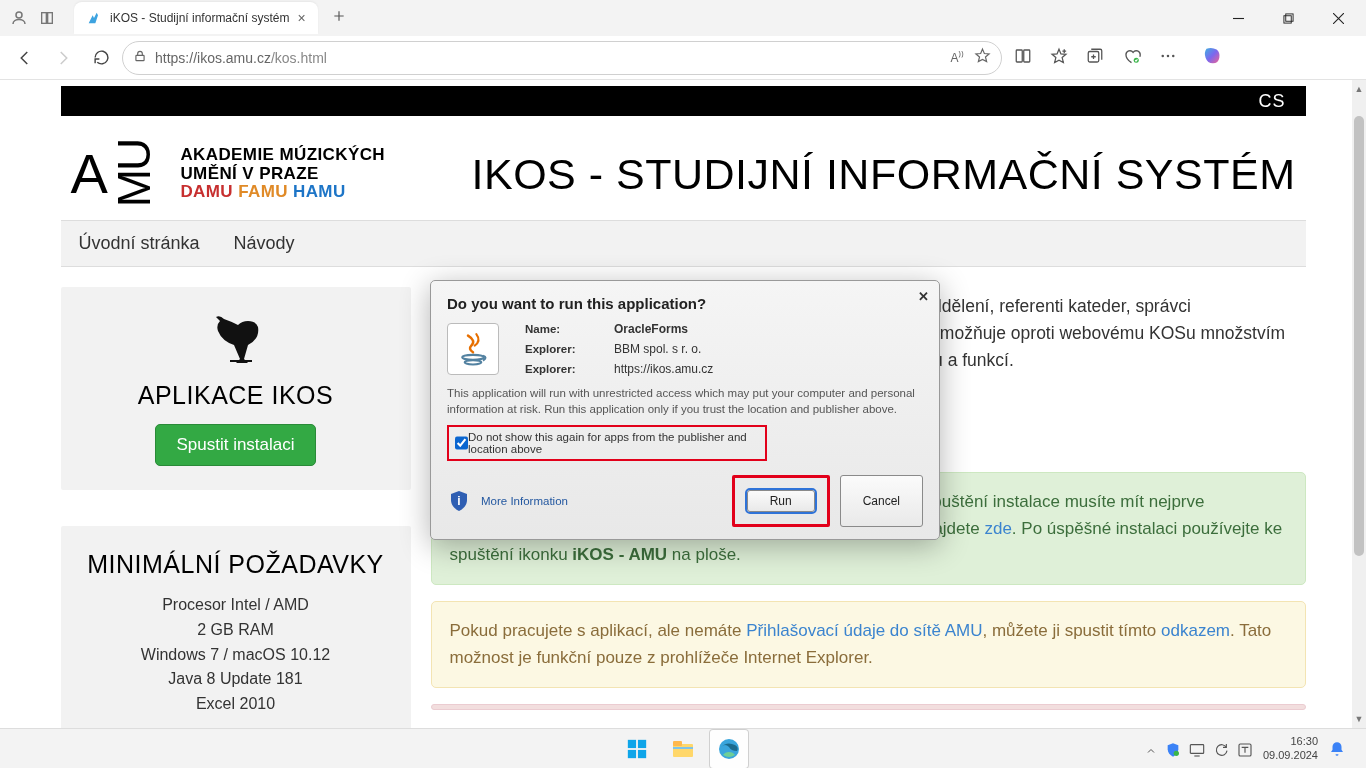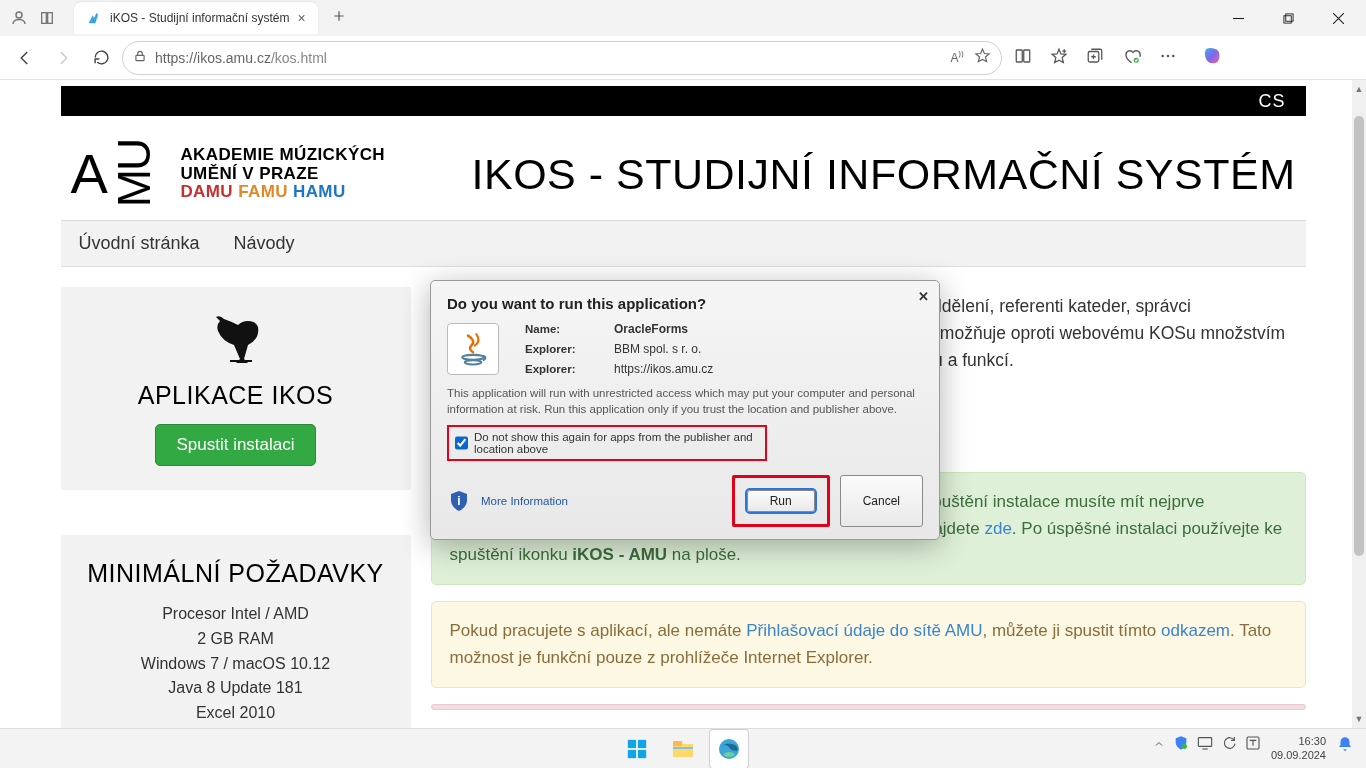--- a/index.html
+++ b/index.html
@@ -47,21 +47,21 @@
 .logo-text .row2 { font-weight: 900; letter-spacing: 0.4px;}
 .logo-text .damu { color: #c72f2f; }
 .logo-text .famu { color: #e08a27; }
 .logo-text .hamu { color: #1d75c7; }
 .page-title { margin-left: auto; font-family: Impact, "Arial Black", sans-serif; font-size: 43px; letter-spacing: 0.5px; text-align: right; }
 
 .navstrip { background: #f2f2f2; border-top: 1px solid #ddd; border-bottom: 1px solid #ddd; padding: 12px 18px; display: flex; gap: 34px; font-size: 18px; }
 .navstrip a { color: #333; text-decoration: none; }
 
 .content { display: flex; gap: 20px; padding: 20px 0; }
-.sidebar { width: 350px; display: flex; flex-direction: column; gap: 45px; }
+.sidebar { width: 350px; display: flex; flex-direction: column; gap: 36px; }
 .card { background: #f2f2f2; border-radius: 2px; padding: 24px 16px; text-align: center; }
 .card-title { font-family: Impact, "Arial Black", sans-serif; font-size: 25px; letter-spacing: 0.5px; margin-top: 8px; }
 .bird { margin: 0 auto 2px auto; }
 .btn-green { background: #33a944; color: #fff; border: 1px solid #2a8a38; border-radius: 5px; padding: 10px 20px; font-size: 17px; margin-top: 14px; cursor: pointer; font-weight: 500;}
 .req-title { font-family: Impact, "Arial Black", sans-serif; font-size: 25px; margin-bottom: 14px; letter-spacing:0.5px;}
 .req-list { font-size: 16px; color: #333; line-height: 1.55; }
 
 .main { flex: 1; font-size: 17.5px; color: #333; line-height: 1.55; }
 .main p.intro { margin-bottom: 18px; padding-top: 6px;}
 .alert { border-radius: 5px; padding: 16px 18px; margin-bottom: 16px; font-size: 17px; }
@@ -74,37 +74,37 @@
 
 .dialog { position: absolute; left: 430px; top: 200px; width: 510px; background: linear-gradient(#f5f5f5,#e8e8e8); border: 1px solid #999; border-radius: 5px; box-shadow: 0 6px 30px rgba(0,0,0,0.3); padding: 14px 16px 12px 16px; font-size: 12px; color: #333; z-index: 50;}
 .dlg-close { position: absolute; right: 10px; top: 8px; font-weight: bold; font-size: 13px; cursor: pointer;}
 .dlg-title { font-size: 15px; font-weight: 700; margin-bottom: 10px; color:#222;}
 .dlg-grid { display: grid; grid-template-columns: 64px 75px 1fr; gap: 6px 14px; align-items: center; }
 .java-icon { grid-row: span 3; width: 52px; height: 52px; border: 1px solid #bbb; border-radius: 4px; background:#fff; display:flex; align-items:center; justify-content:center; padding:4px;}
 .dlg-label { font-weight: 700; font-size: 11.5px; }
 .dlg-val { font-size: 12px; }
 .dlg-val.bold { font-weight: 700; font-size: 12px; }
 .dlg-warn { font-size: 11.5px; color: #555; margin-top: 10px; line-height: 1.35;}
-.dlg-check-row { border: 2px solid #e2001a; padding: 4px 6px; margin-top: 8px; display: flex; align-items: center; gap: 6px; width: 320px;}
+.dlg-check-row { border: 2px solid #e2001a; padding: 4px 6px; margin-top: 8px; display: flex; align-items: center; gap: 0; width: 320px;}
 .dlg-check-row input { width: 14px; height: 14px; accent-color: #0a66d0; }
 .dlg-check-label { font-size: 11.5px; }
 .dlg-bottom { display: flex; align-items: center; margin-top: 14px; gap: 10px; }
 .shield { width: 24px; height: 24px; }
 .more-info { color: #2458a0; font-size: 11.5px; text-decoration: none; }
 .dlg-buttons { margin-left: auto; display:flex; gap:10px; }
 .dlg-btn { background: linear-gradient(#fbfbfb,#e9e9e9); border: 1px solid #8a8a8a; border-radius: 3px; padding: 3px 22px; font-size: 12px; cursor: pointer; color:#222;}
 .dlg-btn.run { outline: 2px solid #2f73d8; }
 .run-wrap { border: 3px solid #e2001a; padding: 12px; border-radius: 2px; }
 
 
 .taskbar { position: absolute; bottom: 0; left: 0; right: 0; height: 40px; background: #f3f3f3; border-top: 1px solid #ddd; display: flex; align-items: center; }
 .task-center { position: absolute; left: 50%; transform: translateX(-50%); display: flex; gap: 6px; }
 .task-icon { width: 40px; height: 40px; display: flex; align-items: center; justify-content: center; border-radius: 4px;}
 .task-icon.active { background: rgba(255,255,255,0.9); box-shadow: inset 0 0 0 1px #d0d0d0;}
-.tray { margin-left: auto; display: flex; align-items: flex-start; gap: 10px; padding-right: 12px; color: #444;}
+.tray { margin-left: auto; display: flex; align-items: flex-end; gap: 10px; padding-right: 20px; color: #444;}
 .tray-time { text-align: right; font-size: 11px; line-height: 1.2; }
 .tray-icons { display:flex; gap:8px; align-items:center;}
 </style>
 </head>
 <body>
 
 <div class="browser-top">
   <div class="left-icons">
     <span class="icon-pill">
         <svg width="18" height="18" viewBox="0 0 24 24" fill="none" stroke="#777" stroke-width="2">

